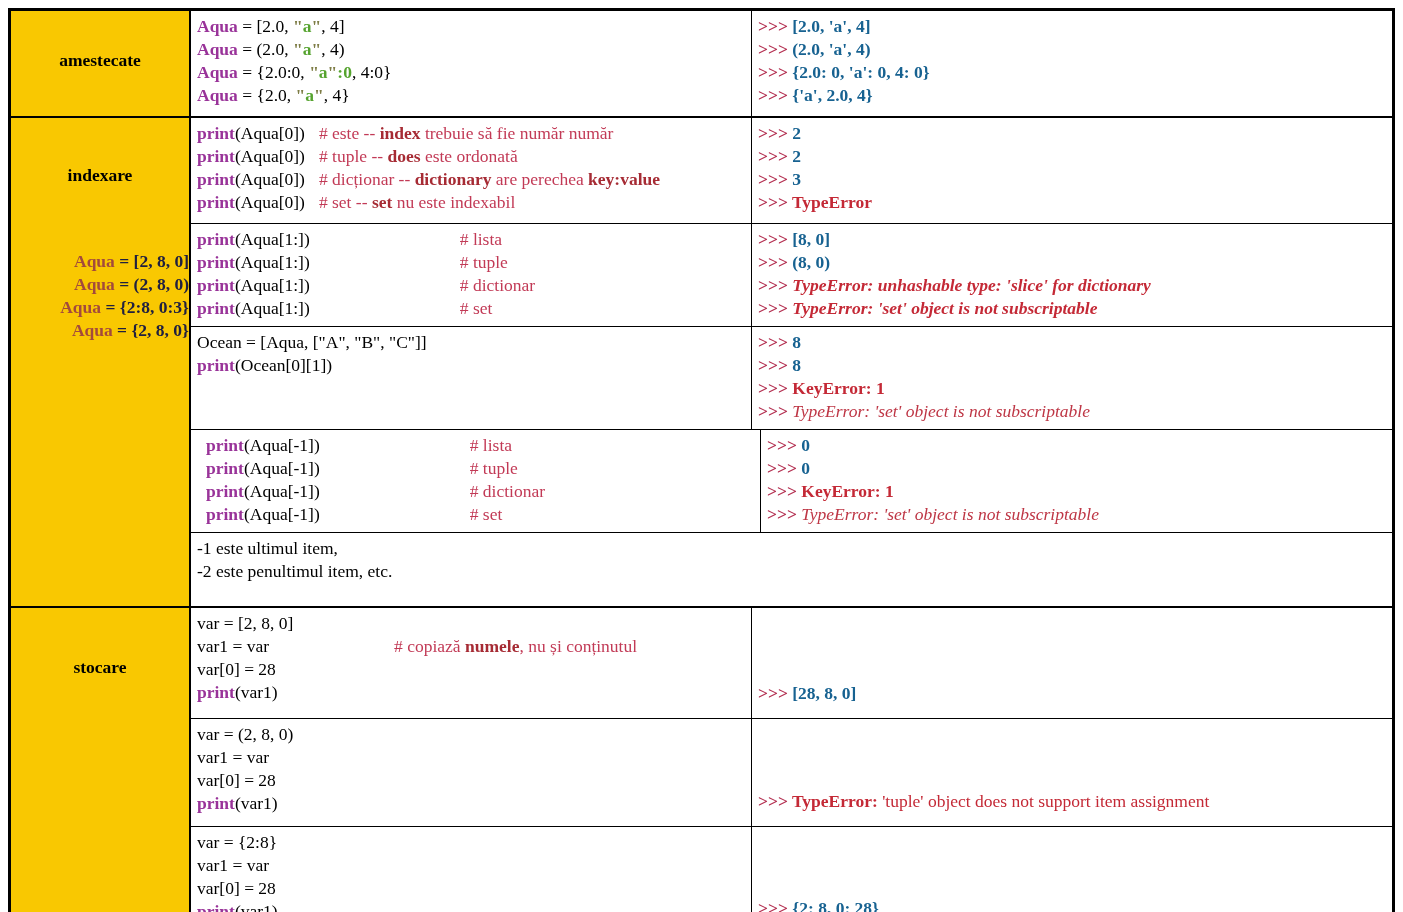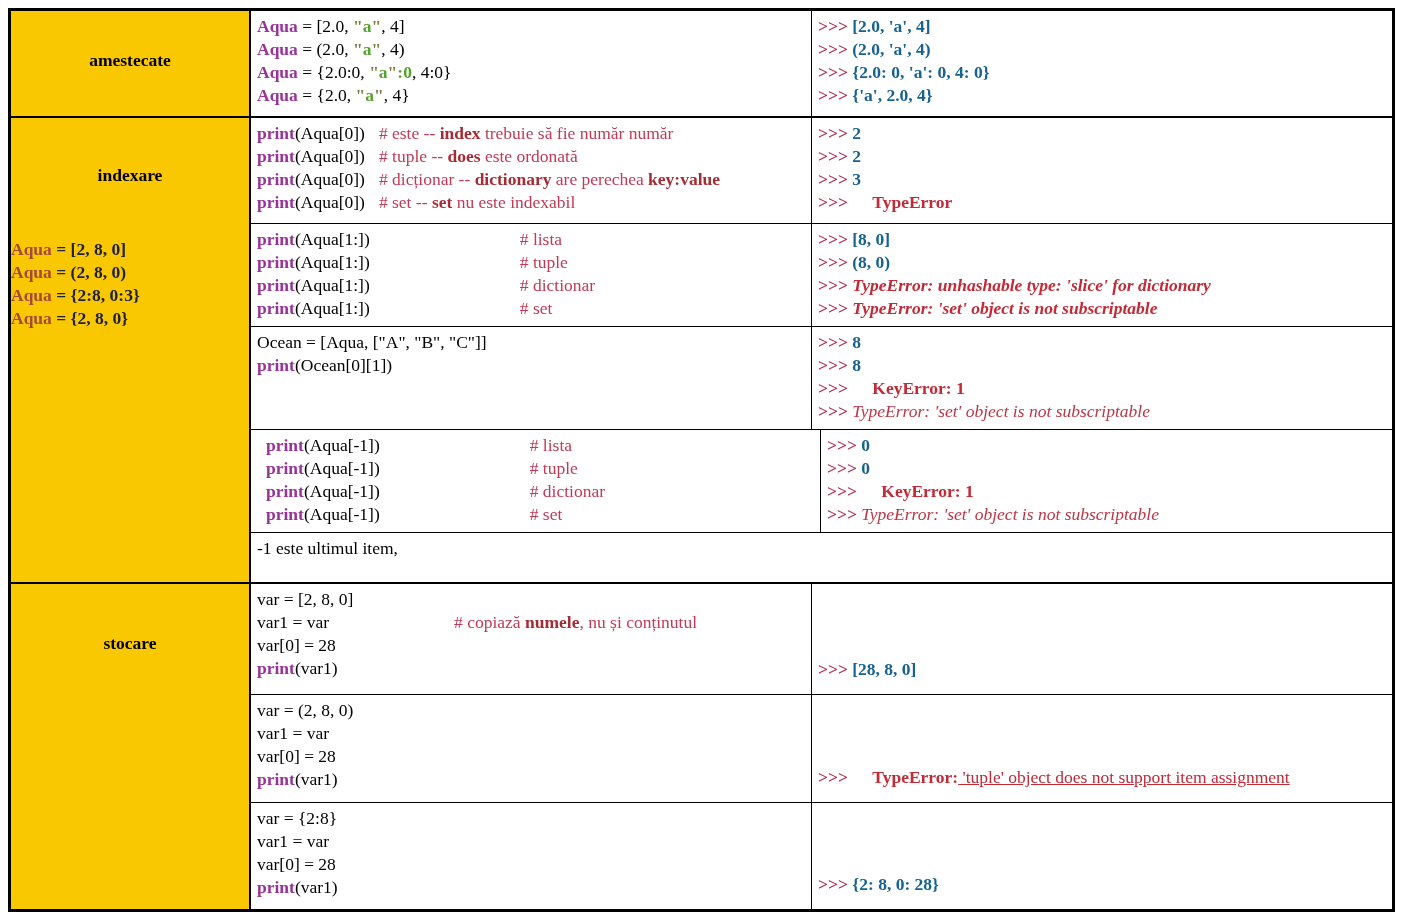--- a/index.html
+++ b/index.html
@@ -10,47 +10,47 @@
     border:3px solid var(--border);
     font-family:"Liberation Serif","DejaVu Serif",serif;
     font-size:17.5px;
     color:#000;
     background:#fff;
   }
   .section{display:flex;}
   .section + .section{border-top:2px solid var(--border);}
   .label-col{
     box-sizing:border-box;
-    width:240px;
+    width:180px;
     flex-shrink:0;
     background:var(--yellow);
     border-right:2px solid var(--border);
     position:relative;
   }
   .label{
     position:absolute;left:0;right:0;
     text-align:center;
     font-weight:bold;
   }
   #sec-0 .label{top:39px;}
   #sec-1 .label{top:47px;text-align:center;}
   #sec-2 .label{top:49px;}
   .defs{
-    position:absolute;top:120px;left:0;right:0;
-    text-align:left;
+    position:absolute;top:132px;left:0;right:0;
+    text-align:right;
   }
   .rows{flex:1;display:flex;flex-direction:column;min-width:0;}
   .row{display:flex;box-sizing:border-box;overflow:hidden;}
   .row + .row{border-top:1px solid var(--border);}
   #rows-0 .row{height:105px;}
   #rows-1 .row:nth-child(1){height:105px;}
   #rows-1 .row:nth-child(2){height:103px;}
   #rows-1 .row:nth-child(3){height:103px;}
   #rows-1 .row:nth-child(4){height:103px;padding-left:9px;}
-  #rows-1 .row:nth-child(5){height:50px;}
+  #rows-1 .row:nth-child(5){height:74px;}
   #rows-2 .row:nth-child(1){height:110px;}
   #rows-2 .row:nth-child(2){height:108px;}
   #rows-2 .row:nth-child(3){height:107px;}
   .code-cell{
     box-sizing:border-box;
     width:561px;flex-shrink:0;
     border-right:1px solid var(--border);
     padding:4px 6px;
     overflow:hidden;
   }
@@ -66,22 +66,22 @@
   .gap{display:inline-block;}
   
   .kw {color:var(--kw);font-weight:bold;}
   .q  {color:var(--q);font-weight:bold;}
   .s  {color:var(--s);font-weight:bold;}
   .p  {color:var(--plain);}
   .cm {color:var(--cm);}
   .cmb{color:var(--cmb);font-weight:bold;}
   .pr {color:var(--pr);font-weight:bold;}
   .o  {color:var(--o);font-weight:bold;}
-  .eb {color:var(--eb);font-weight:bold;margin-left:20px;}
-  .er {color:var(--eb);text-decoration:underline;}
+  .eb {color:var(--eb);font-weight:bold;}
+  .er {color:var(--eb);}
   .ei {color:var(--ei);font-style:italic;}
   .ebi{color:var(--eb);font-weight:bold;font-style:italic;}
   .aq {color:var(--aq);font-weight:bold;}
   .dv {color:var(--dv);font-weight:bold;}
 </style>
 </head>
 <body>
 
 <div class="sheet">
 
@@ -168,20 +168,21 @@
           <div class="out-cell">
             <div class="line"><span class="pr">&gt;&gt;&gt; </span><span class="o">0</span></div>
             <div class="line"><span class="pr">&gt;&gt;&gt; </span><span class="o">0</span></div>
             <div class="line"><span class="pr">&gt;&gt;&gt; </span><span class="eb">KeyError: 1</span></div>
             <div class="line"><span class="pr">&gt;&gt;&gt; </span><span class="ei">TypeError: 'set' object is not subscriptable</span></div>
           </div>
         </div>
         <div class="row">
           <div class="note-cell">
             <div class="line"><span class="p">-1 este ultimul item,</span></div>
+            <div class="line"><span class="p">-2 este penultimul item, etc.</span></div>
           </div>
         </div>
       </div>
   </div>
 
   <div class="section" id="sec-2">
     <div class="label-col">
       <div class="label">stocare</div>
     </div>
     <div class="rows" id="rows-2">

